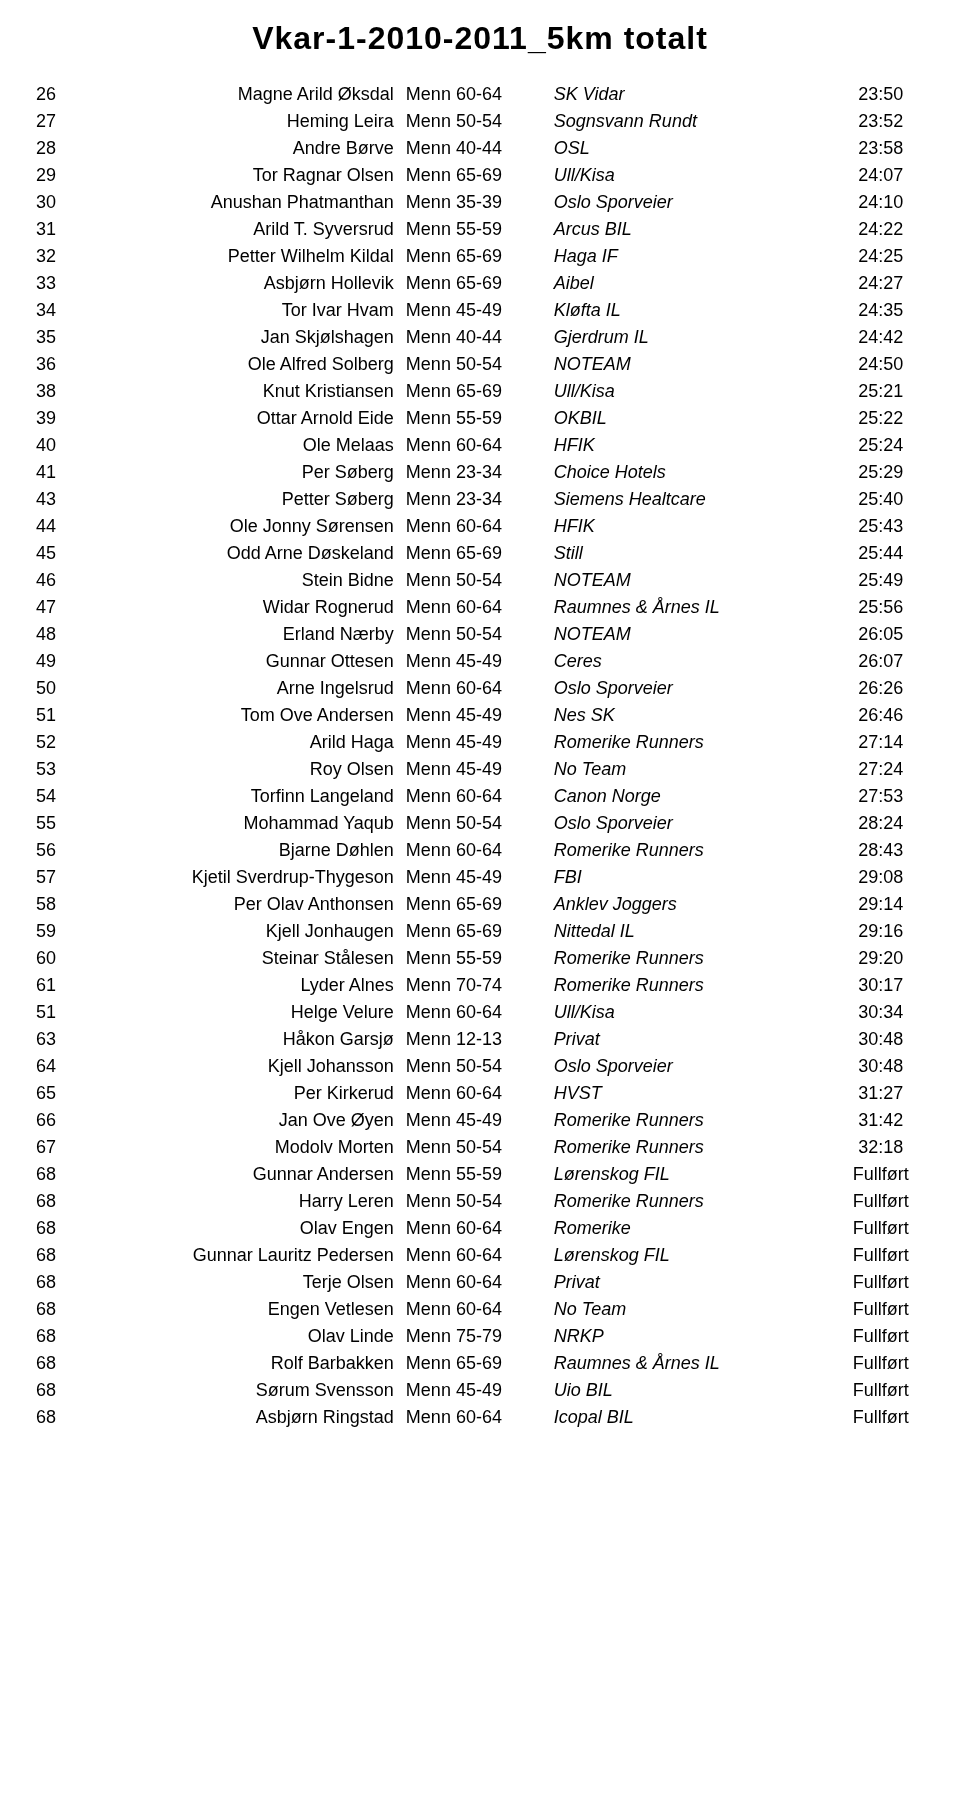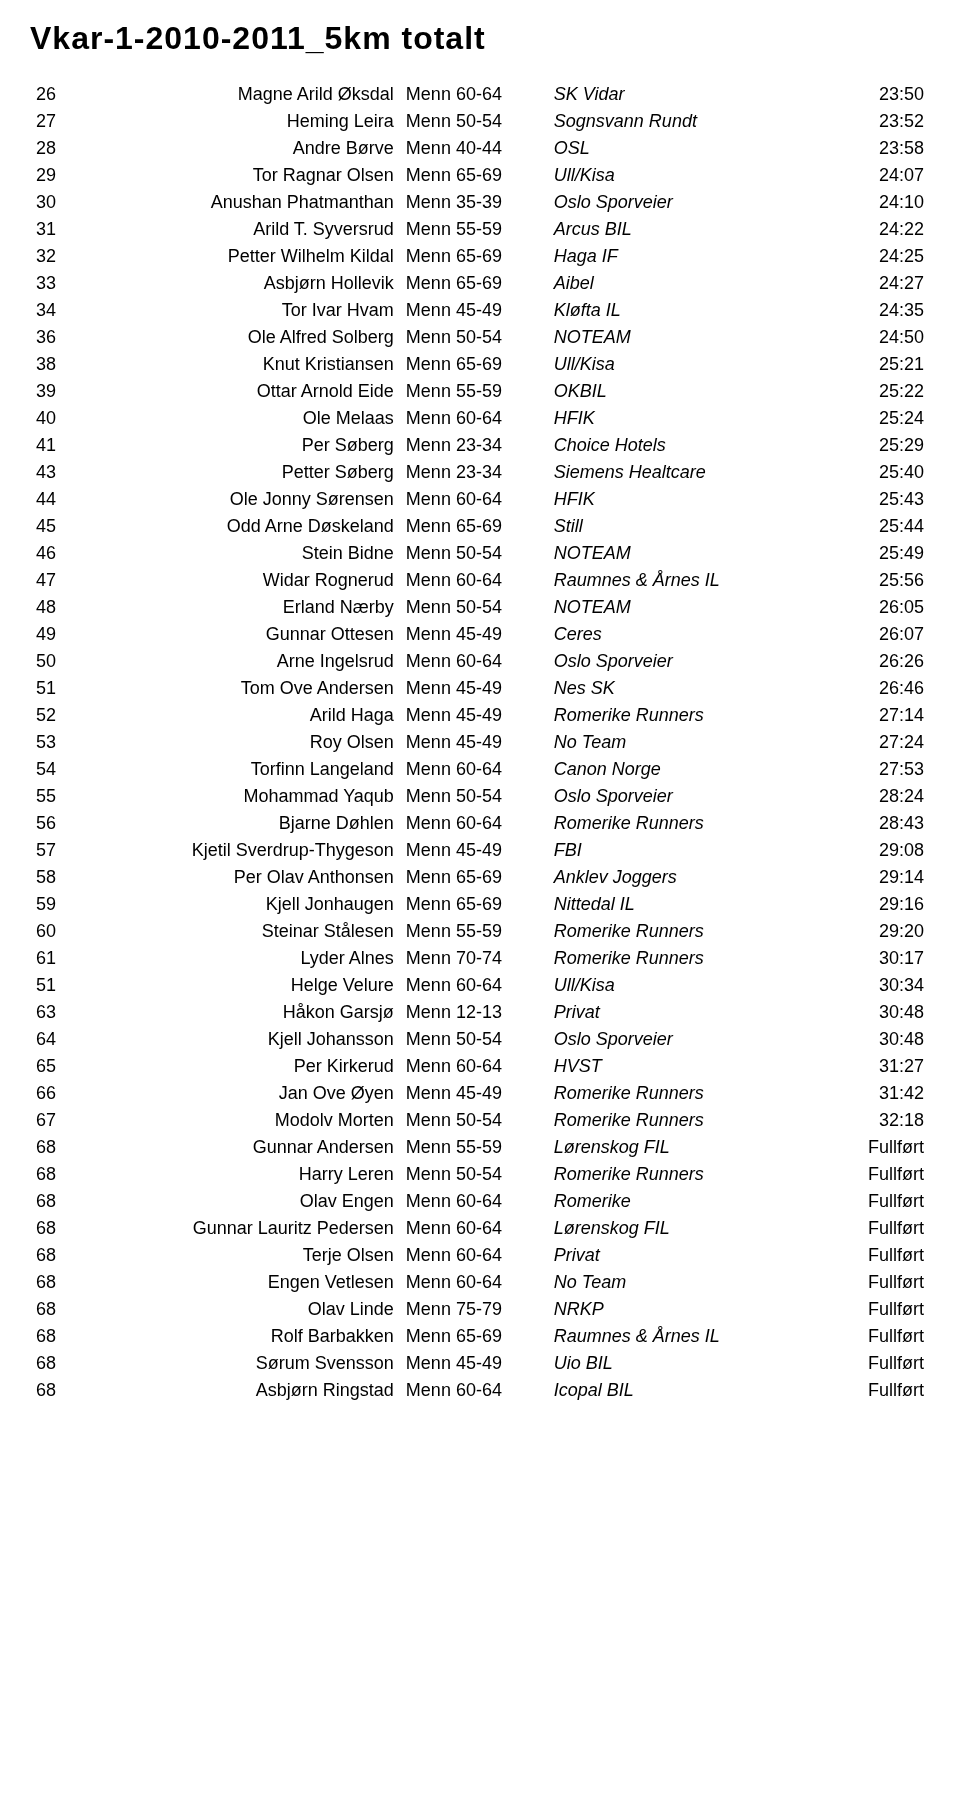--- a/index.html
+++ b/index.html
@@ -4,39 +4,40 @@
   <style>
     * { margin: 0; padding: 0; box-sizing: border-box; }
     body {
       background: #fff;
       font-family: Arial, sans-serif;
       font-size: 18px;
       color: #000;
       padding: 20px 30px;
     }
     h1 {
+      text-align: center;
       font-size: 32px;
       font-weight: bold;
       margin-bottom: 24px;
       letter-spacing: 1px;
     }
     .results-table {
       width: 100%;
       border-collapse: collapse;
     }
     .results-table tr td {
       padding: 3px 6px;
       vertical-align: top;
       white-space: nowrap;
     }
     .col-num { width: 40px; }
     .col-name { width: 260px; text-align: right; }
     .col-cat { width: 120px; }
     .col-team { width: 230px; font-style: italic; }
-    .col-time { width: 80px; text-align: right; }
+    .col-time { width: 80px; text-align: center; }
   </style>
 </head>
 <body>
 
 <h1>Vkar-1-2010-2011_5km totalt</h1>
 
 <table class="results-table">
   <tbody id="table-body">
       <tr>
       <td class="col-num">26</td>
@@ -95,20 +96,27 @@
       <td class="col-time">24:27</td>
     </tr>
       <tr>
       <td class="col-num">34</td>
       <td class="col-name">Tor Ivar Hvam</td>
       <td class="col-cat">Menn 45-49</td>
       <td class="col-team">Kløfta IL</td>
       <td class="col-time">24:35</td>
     </tr>
       <tr>
+      <td class="col-num">35</td>
+      <td class="col-name">Jan Skjølshagen</td>
+      <td class="col-cat">Menn 40-44</td>
+      <td class="col-team">Gjerdrum IL</td>
+      <td class="col-time">24:42</td>
+    </tr>
+      <tr>
       <td class="col-num">36</td>
       <td class="col-name">Ole Alfred Solberg</td>
       <td class="col-cat">Menn 50-54</td>
       <td class="col-team">NOTEAM</td>
       <td class="col-time">24:50</td>
     </tr>
       <tr>
       <td class="col-num">38</td>
       <td class="col-name">Knut Kristiansen</td>
       <td class="col-cat">Menn 65-69</td>

